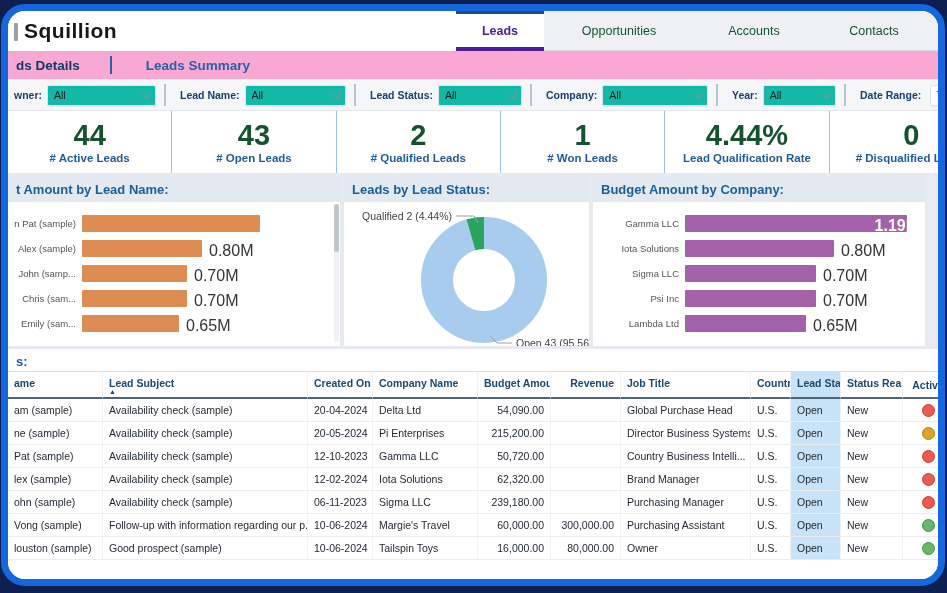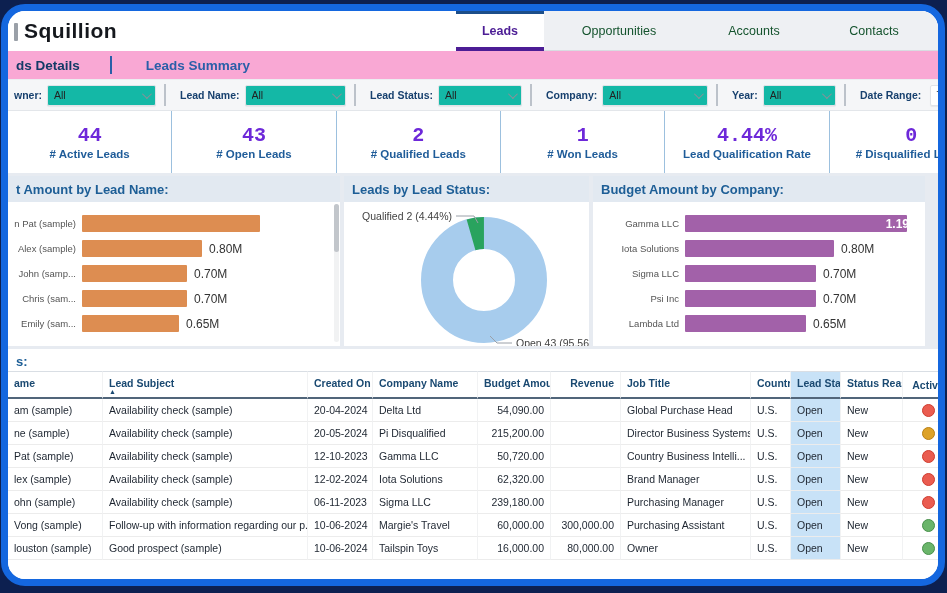--- a/index.html
+++ b/index.html
@@ -43,35 +43,35 @@
   .chev { width:7px; height:7px; border-right:1.5px solid #8a9098; border-bottom:1.5px solid #8a9098;
     transform:rotate(45deg) translateY(-2px); flex:0 0 auto; }
   .fsep { width:2px; height:22px; background:#bcc2ca; margin:0 8px; flex:0 0 auto; }
   .datebox { background:#fff; border:1px solid #e0e3e8; box-shadow:0 1px 1px rgba(0,0,0,.06); border-radius:2px;
     height:21px; display:flex; align-items:center; padding:0 5px; font-size:10.5px; color:#222; margin-left:4px; width:62px; flex:0 0 auto; }
 
   
   .kpirow { height:62px; background:#fff; display:flex; width:985px; flex:0 0 auto; }
   .kpi { flex:1; display:flex; flex-direction:column; align-items:center; justify-content:center; border-right:1px solid #9cc0de; }
   .kpi:last-child { border-right:none; }
-  .kpi .num { font-size:20px; font-weight:700; color:#6d28d9; line-height:1.05;font-family:Liberation Mono, monospace; }
+  .kpi .num { font-size:29px; font-weight:700; color:#14532d; line-height:1.05; }
   .kpi .lbl { font-size:11.5px; font-weight:700; color:#1f5c99; margin-top:2px; white-space:nowrap; }
 
   
   .chartsrow { height:176px; background:#e7ebf1; display:flex; gap:4px; padding:3px 0; width:949px; flex:0 0 auto; }
   .card { background:#fff; height:100%; position:relative; overflow:hidden; flex:0 0 auto; }
   .card-title { height:26px; background:#e2e9f1; color:#1d5e96; font-size:13px; font-weight:700;
     display:flex; align-items:center; padding:0 8px; white-space:nowrap; overflow:hidden; }
   .card-body { position:relative; height:144px; }
   .barchart { padding-top:13px; }
   .bar-row { display:flex; align-items:center; height:17px; margin-bottom:8px; }
   .bar-label { font-size:9.5px; color:#555; text-align:right; white-space:nowrap; overflow:hidden; flex:0 0 auto; }
   .bar-track { position:relative; height:17px; flex:1; }
   .bar-fill { position:absolute; left:0; top:0; bottom:0; border-radius:1px; }
-  .bar-value { position:absolute; font-size:12px; color:#333; top:2px; white-space:nowrap; }
+  .bar-value { position:absolute; font-size:16px; color:#333; top:2px; white-space:nowrap; }
   .bar-value.inside { color:#fff; font-weight:700; }
   .vscroll { position:absolute; right:1px; top:2px; bottom:4px; width:5px; background:#f1f2f3; border-radius:3px; }
   .vscroll .thumb { position:absolute; top:0; left:0; right:0; height:48px; background:#c2c6cb; border-radius:3px; }
 
   
   .tablesec { flex:1; background:#fff; overflow:hidden; }
   .table-title { font-size:13px; font-weight:700; color:#1d5e96; padding:5px 8px 2px; }
   .grid { width:946px; }
   .trow { display:grid; grid-template-columns:95px 205px 65px 105px 73px 70px 130px 40px 50px 62px 51px; }
   .trow > div { padding:5px 6px; font-size:10.5px; color:#1d2530; white-space:nowrap; overflow:hidden;
@@ -317,21 +317,21 @@
             <div>Open</div>
             <div>New</div>
             <div>
               <span class="dot" style="background: rgb(234, 92, 80); border-color: rgb(207, 59, 46);"></span>
             </div>
           </div>
           <div class="trow">
             <div>ne (sample)</div>
             <div>Availability check (sample)</div>
             <div>20-05-2024</div>
-            <div>Pi Disqualified</div>
+            <div>Pi Enterprises</div>
             <div>215,200.00</div>
             <div></div>
             <div>Director Business Systems</div>
             <div>U.S.</div>
             <div>Open</div>
             <div>New</div>
             <div>
               <span class="dot" style="background: rgb(221, 162, 40); border-color: rgb(185, 127, 20);"></span>
             </div>
           </div>

